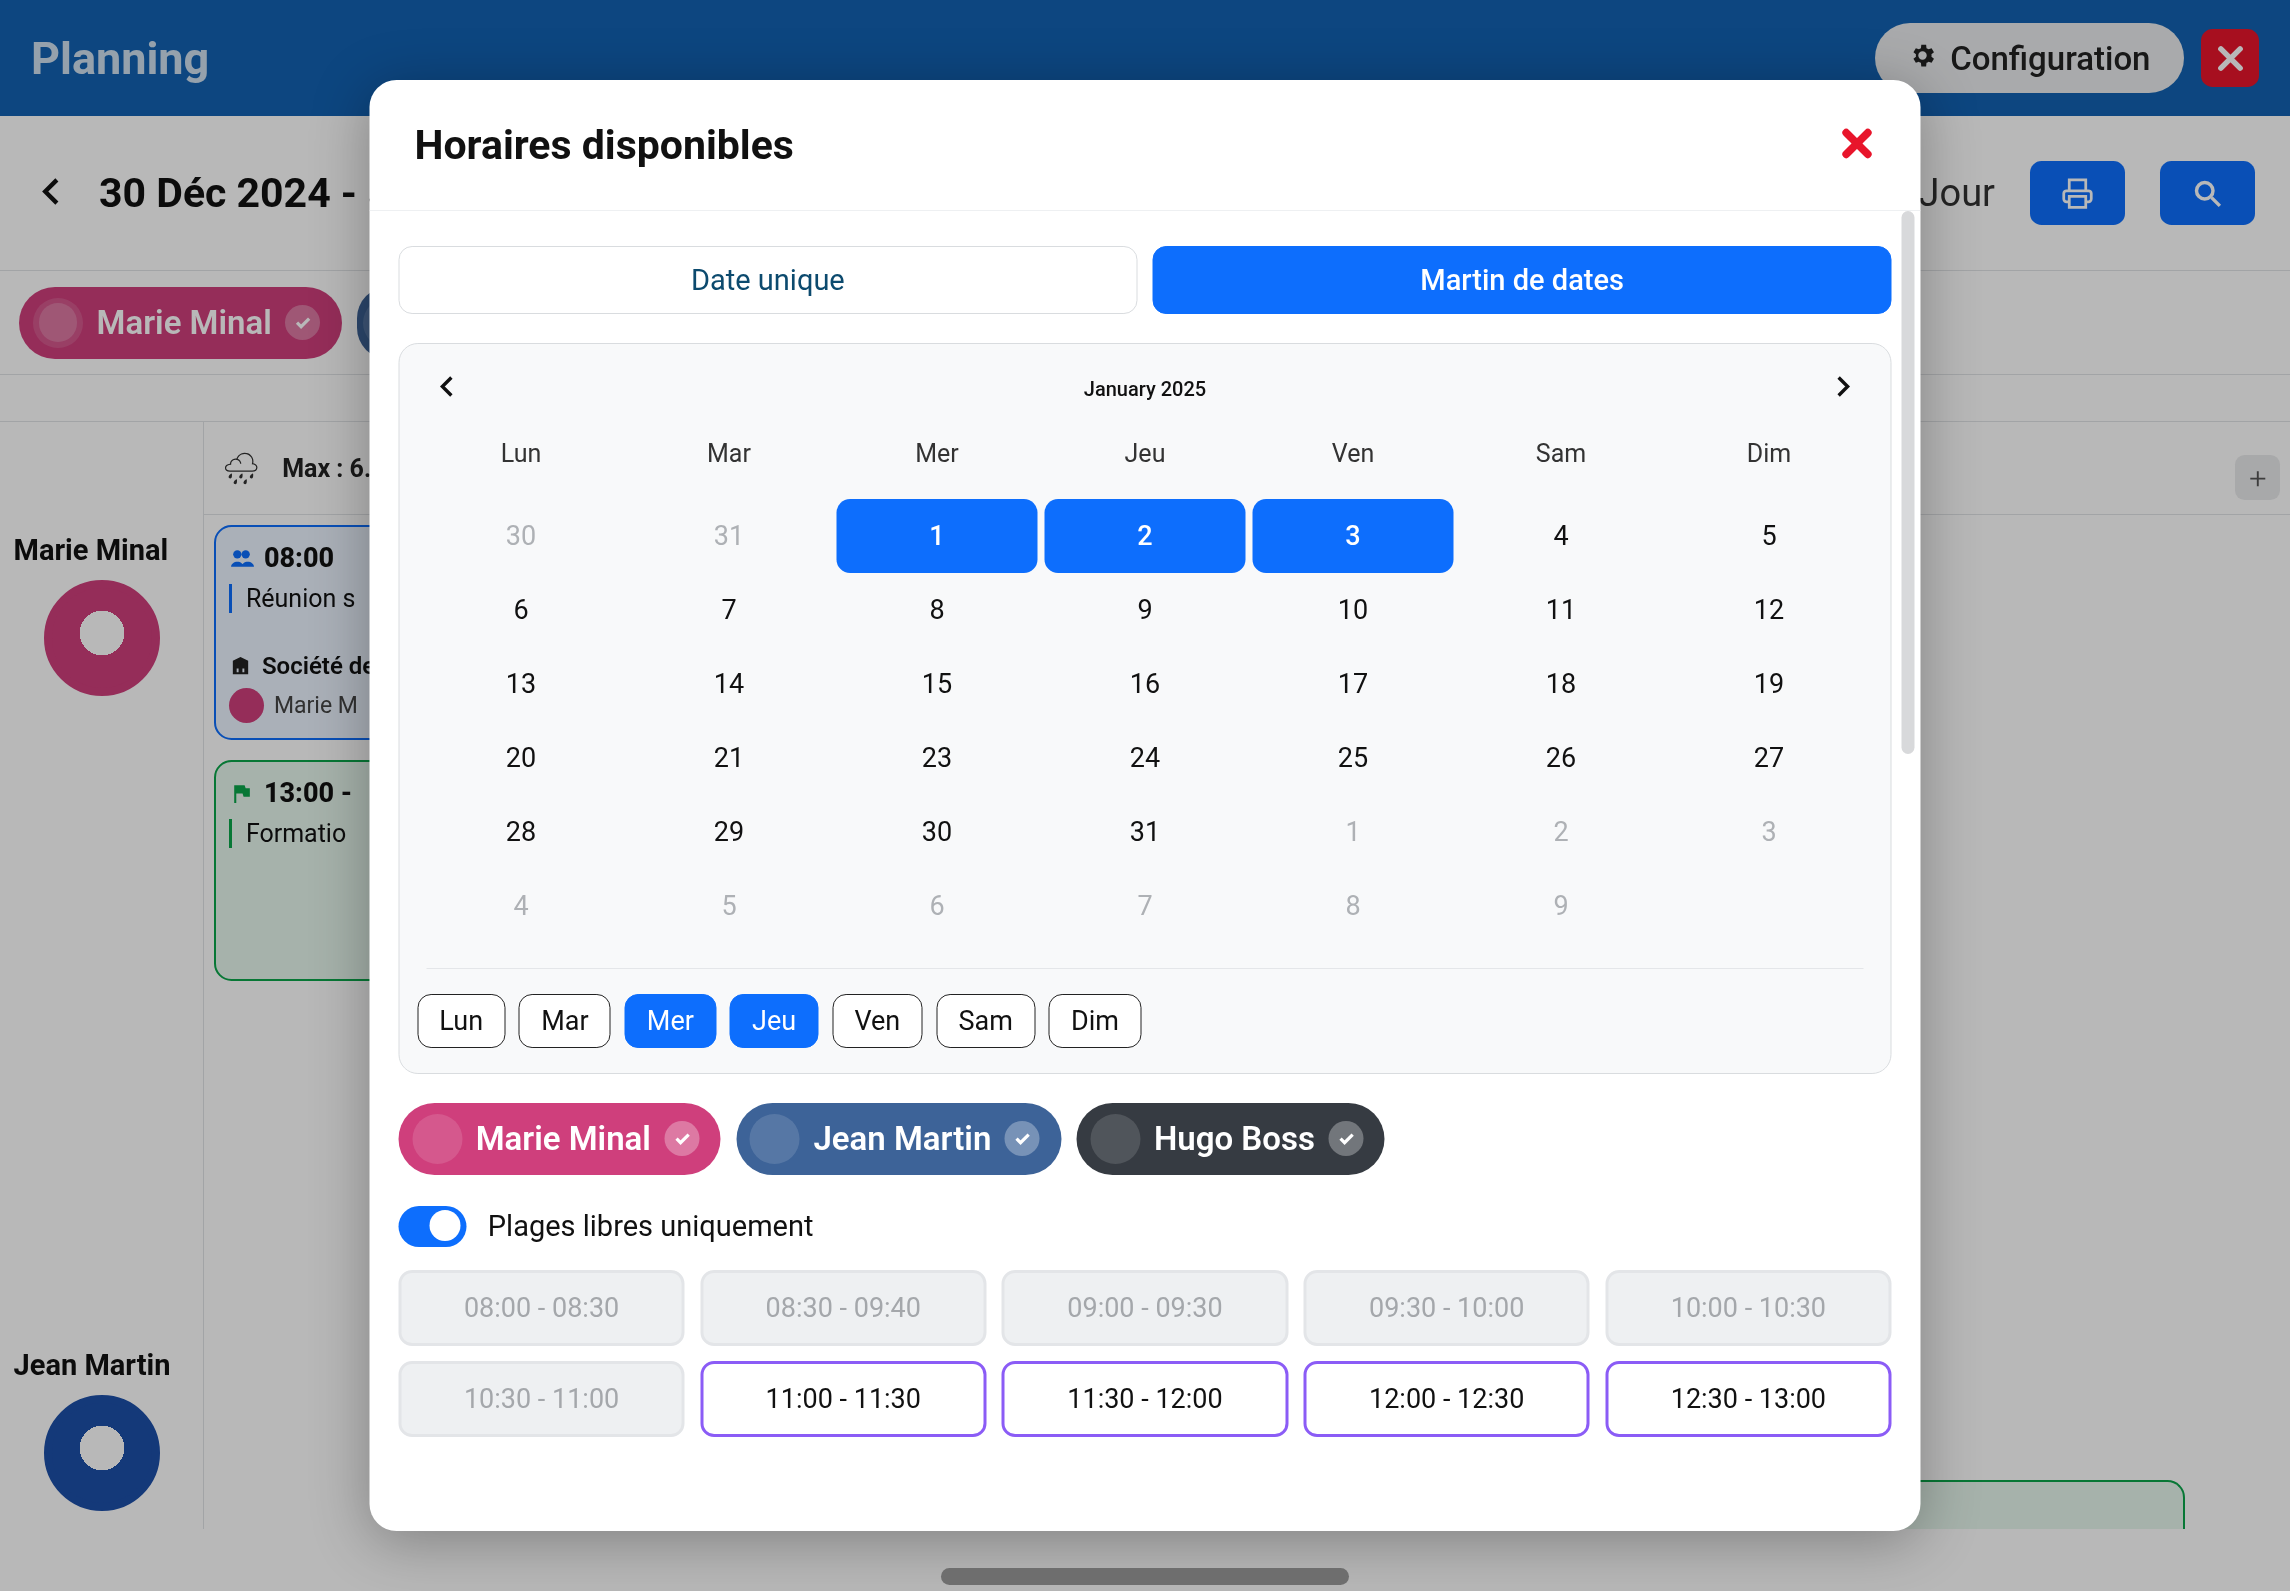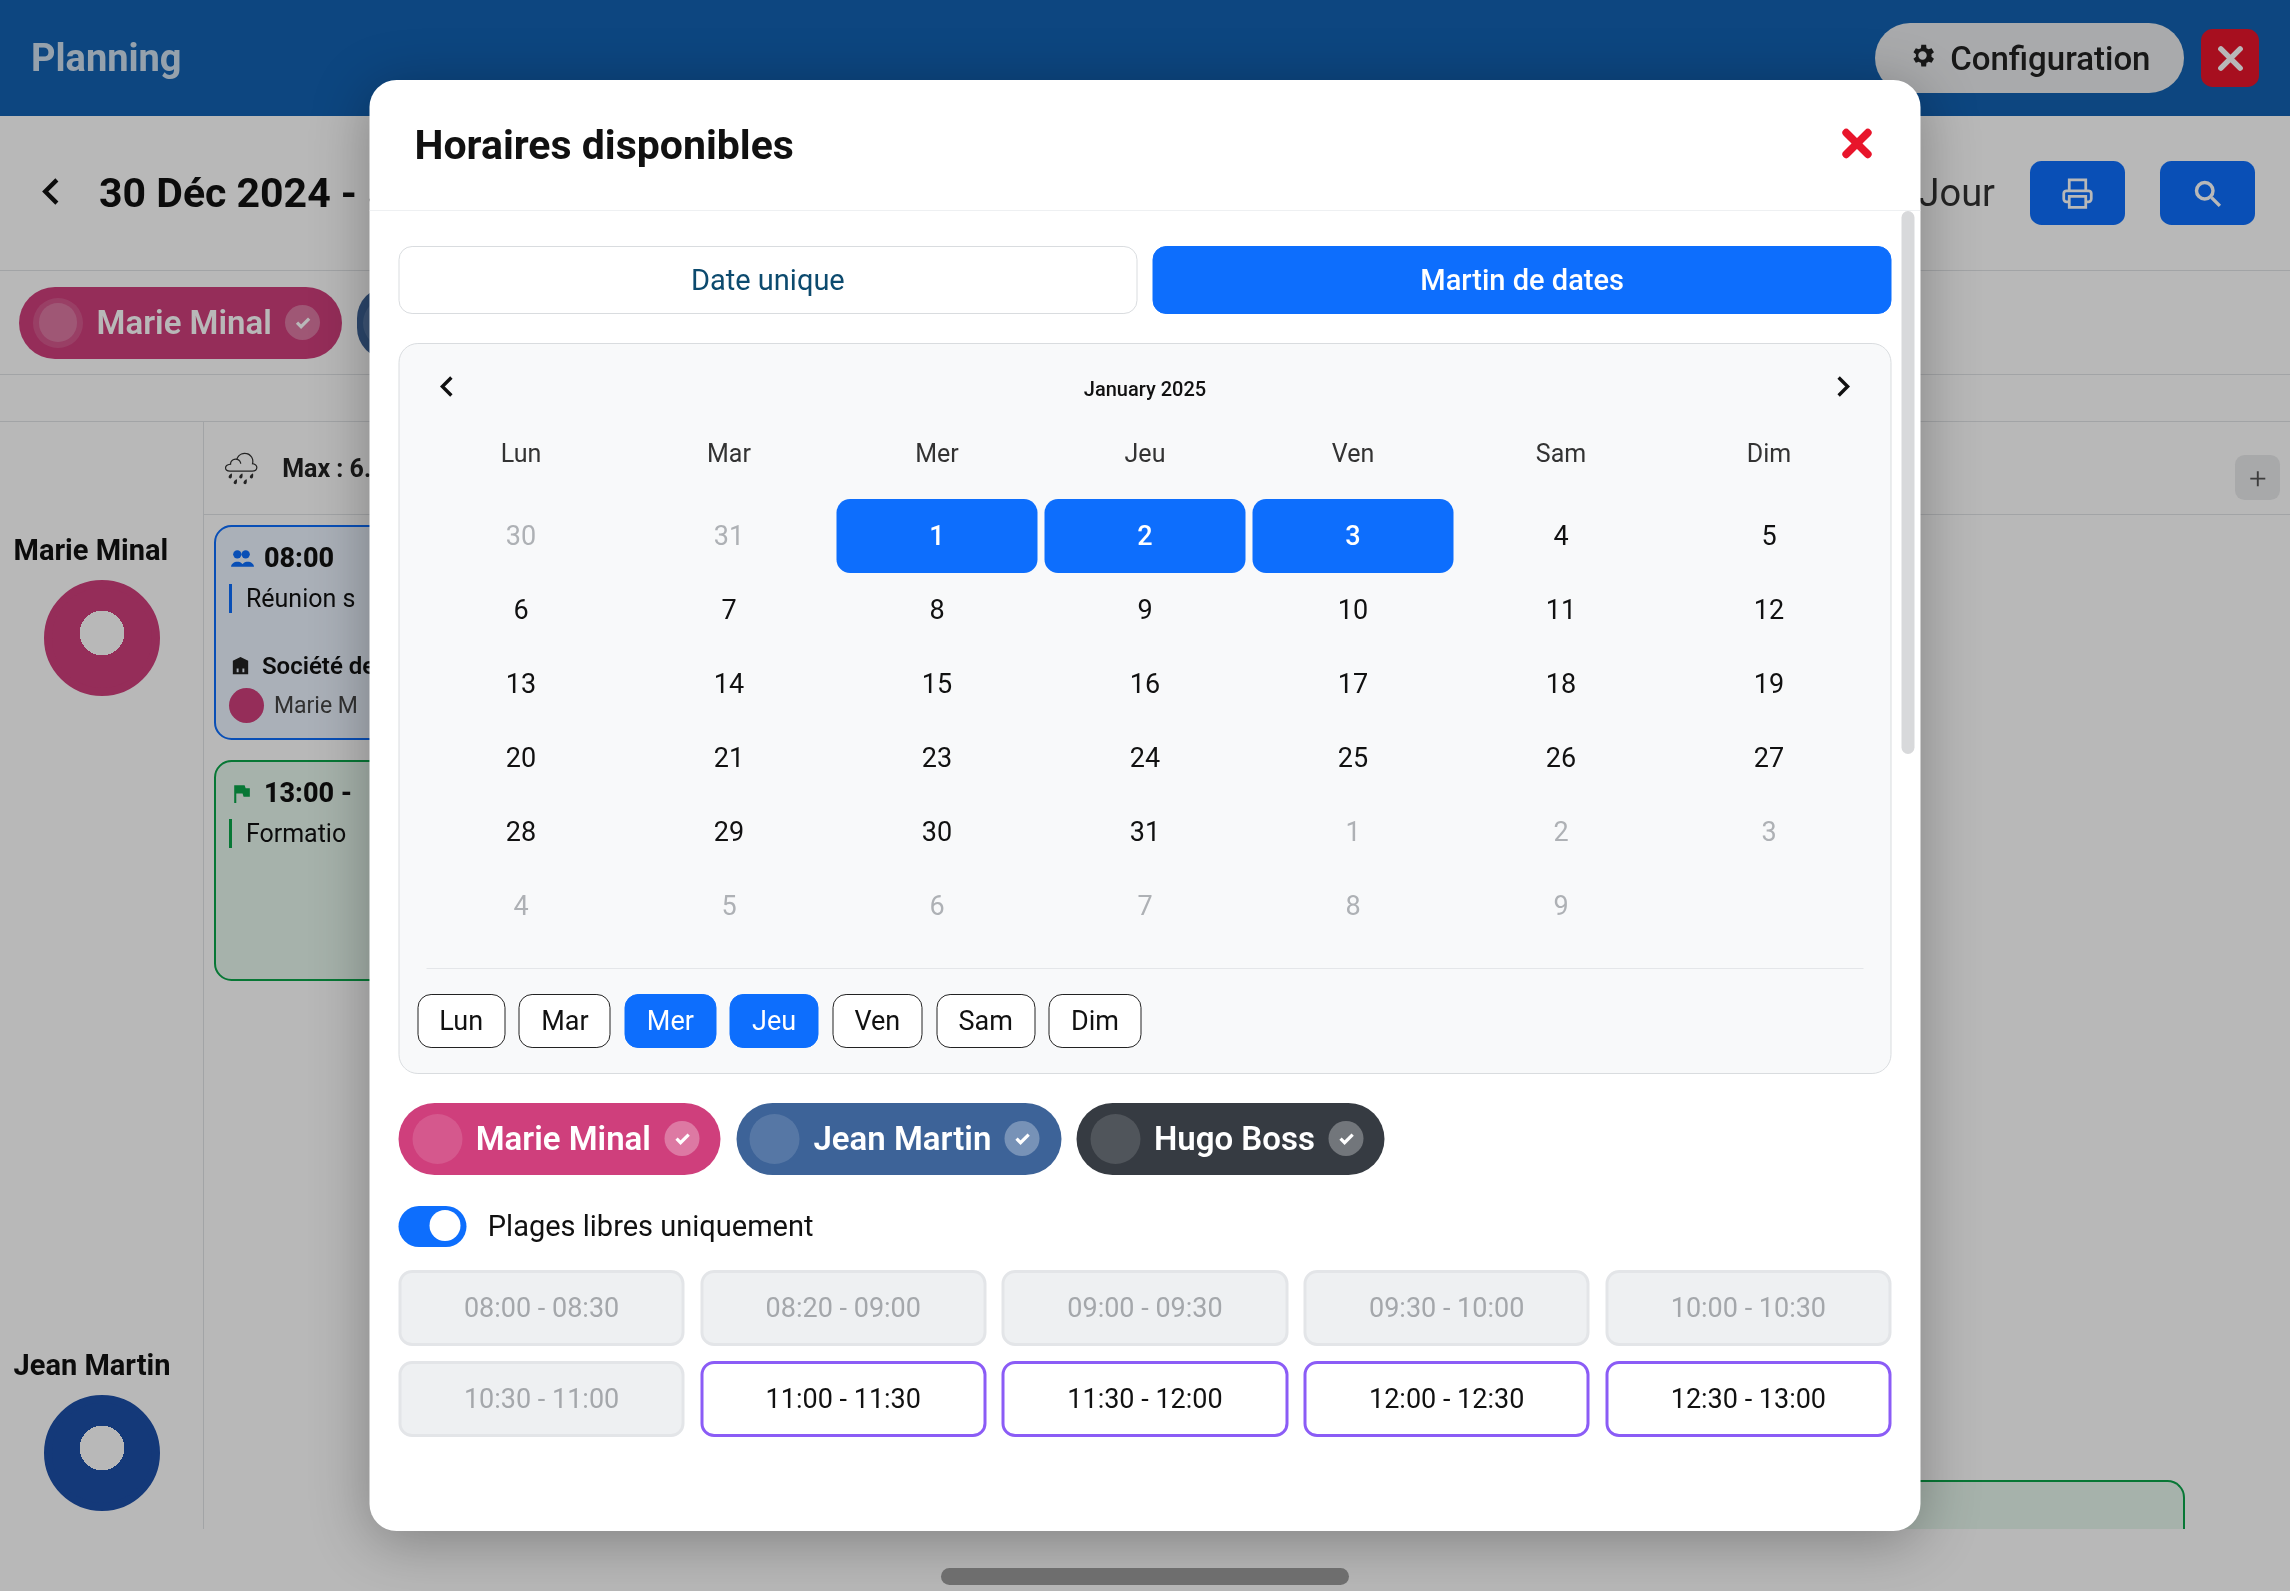--- a/index.html
+++ b/index.html
@@ -3,21 +3,21 @@
 <meta charset="utf-8">
 <style>
   * { box-sizing: border-box; margin: 0; padding: 0; font-family: -apple-system, BlinkMacSystemFont, "Segoe UI", Roboto, Helvetica, Arial, sans-serif; }
   html, body { width: 2290px; height: 1591px; overflow: hidden; background: #fff; }
 
   
   .bg-dim { position: absolute; inset: 0; background: rgba(0,0,0,0.28); z-index: 50; pointer-events: none; }
   .app-root { position: absolute; inset: 0; }
 
   .topbar { height: 116px; background: #1262b2; display: flex; align-items: center; padding: 0 31px; justify-content: space-between; }
-  .topbar-title { color: #fff; font-size: 38px; font-weight: 700; opacity: 0.8;}
+  .topbar-title { color: #fff; font-size: 45px; font-weight: 700; opacity: 0.8;}
   .topbar-right { display: flex; gap: 17.5px; align-items: center; }
   .config-btn { background: #eaecef; border-radius: 41px; height: 70px; display: flex; align-items: center; gap: 13.6px; padding: 0 33px; font-size: 33px; font-weight: 500; color: #222; }
   .close-btn { width: 58px; height: 58px; border-radius: 11.6px; background: #e8152b; display: flex; align-items: center; justify-content: center; }
   .close-btn svg { width: 33px; height: 33px; stroke: #fff; stroke-width: 4; }
 
   .subbar { height: 155px; padding: 0 35px; display: flex; align-items: center; justify-content: space-between; border-bottom: 1px solid #e1e3e6; }
   .subbar-left { display: flex; align-items: center; gap: 29px; }
   .chev-btn svg { width: 35px; height: 35px; stroke: #111; stroke-width: 3; fill: none; }
   .date-range { font-size: 41px; font-weight: 700; color: #111; }
   .subbar-right { display: flex; align-items: center; gap: 35px; }
@@ -369,21 +369,21 @@
 
     <div class="toggle-row">
       <div class="toggle">
           <div class="knob"></div>
         </div>
       <div class="toggle-label">Plages libres uniquement</div>
     </div>
 
     <div class="slot-grid" id="slot-grid">
         <div class="slot disabled">08:00 - 08:30</div>
-        <div class="slot disabled">08:20 - 09:00</div>
+        <div class="slot disabled">08:30 - 09:40</div>
         <div class="slot disabled">09:00 - 09:30</div>
         <div class="slot disabled">09:30 - 10:00</div>
         <div class="slot disabled">10:00 - 10:30</div>
         <div class="slot disabled">10:30 - 11:00</div>
         <div class="slot">11:00 - 11:30</div>
         <div class="slot">11:30 - 12:00</div>
         <div class="slot">12:00 - 12:30</div>
         <div class="slot">12:30 - 13:00</div>
       </div>
   </div>

